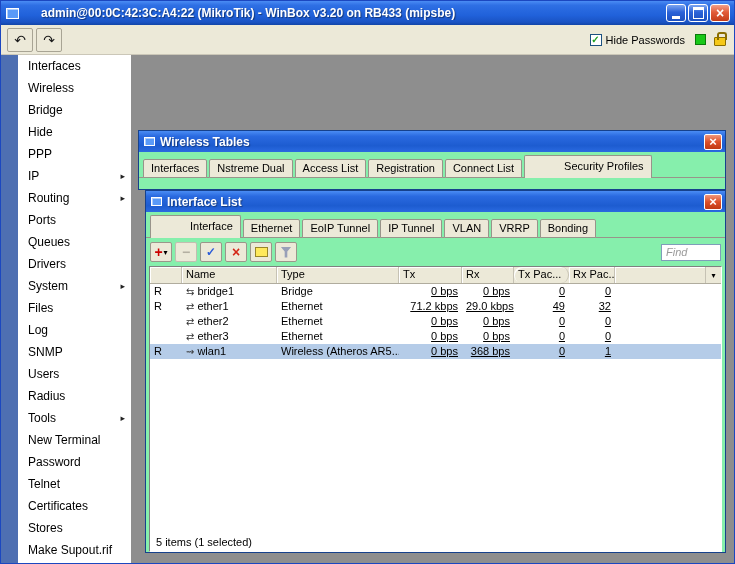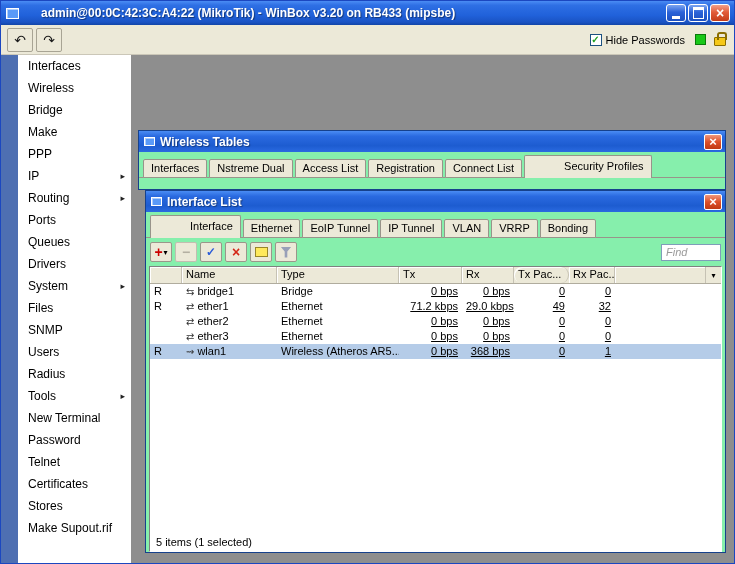--- a/index.html
+++ b/index.html
@@ -170,21 +170,21 @@
         </div>
         <div class="side-item">
           <span class="lbl">Wireless</span>
           <span class="arr"></span>
         </div>
         <div class="side-item">
           <span class="lbl">Bridge</span>
           <span class="arr"></span>
         </div>
         <div class="side-item">
-          <span class="lbl">Make</span>
+          <span class="lbl">Hide</span>
           <span class="arr"></span>
         </div>
         <div class="side-item">
           <span class="lbl">PPP</span>
           <span class="arr"></span>
         </div>
         <div class="side-item">
           <span class="lbl">IP</span>
           <span class="arr">▸</span>
         </div>
@@ -203,20 +203,24 @@
         <div class="side-item">
           <span class="lbl">Drivers</span>
           <span class="arr"></span>
         </div>
         <div class="side-item">
           <span class="lbl">System</span>
           <span class="arr">▸</span>
         </div>
         <div class="side-item">
           <span class="lbl">Files</span>
+          <span class="arr"></span>
+        </div>
+        <div class="side-item">
+          <span class="lbl">Log</span>
           <span class="arr"></span>
         </div>
         <div class="side-item">
           <span class="lbl">SNMP</span>
           <span class="arr"></span>
         </div>
         <div class="side-item">
           <span class="lbl">Users</span>
           <span class="arr"></span>
         </div>

